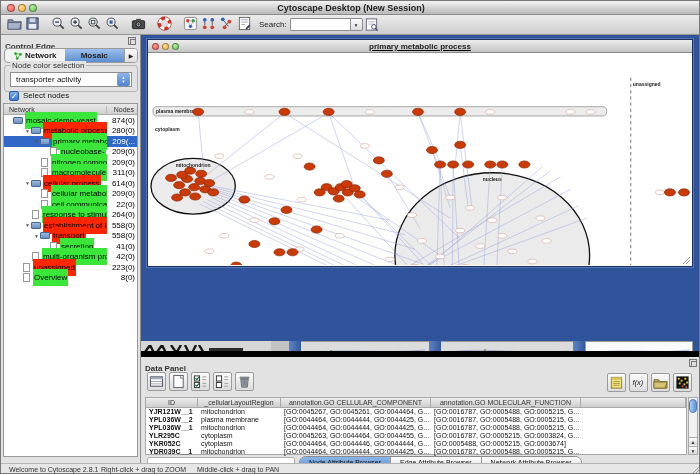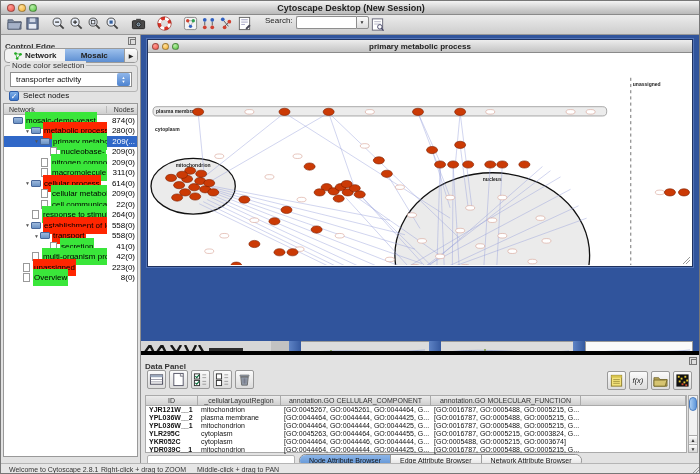--- a/index.html
+++ b/index.html
@@ -14,21 +14,21 @@
   .tl{width:8px;height:8px;border-radius:50%;border:1px solid rgba(0,0,0,.35);}
   .tl.r{background:radial-gradient(circle at 35% 30%,#ff9c94,#f0544a);}
   .tl.y{background:radial-gradient(circle at 35% 30%,#ffe09a,#f5b031);}
   .tl.g{background:radial-gradient(circle at 35% 30%,#b8f0a8,#55c23f);}
   
   .toolbar{position:absolute;left:0;top:14px;width:700px;height:20px;
     background:linear-gradient(#ececec,#cdcdcd);border-bottom:1px solid #979797;
     display:flex;align-items:center;padding:0 4px;}
   .tb-btn{width:18px;height:18px;display:inline-flex;align-items:center;justify-content:center;cursor:default;}
   .tb-sep{width:1px;height:15px;background:#aaa;margin:0 4px;}
-  .search-wrap{display:flex;align-items:flex-start;margin-left:12px;}
+  .search-wrap{display:flex;align-items:center;margin-left:6px;}
   .search-label{font-size:8px;color:#222;margin-right:3px;}
   .search-box{display:flex;}
   .search-input{width:60px;height:13px;border:1px solid #8e8e8e;border-right:none;background:#fff;
     font-size:8px;padding:0 2px;border-radius:2px 0 0 2px;font-family:"Liberation Sans",sans-serif;}
   .search-arrow{width:13px;height:13px;border:1px solid #8e8e8e;background:linear-gradient(#fdfdfd,#dcdcdc);
     font-size:5px;color:#333;display:flex;align-items:center;justify-content:center;border-radius:0 2px 2px 0;}
   
   .control-panel{position:absolute;left:0;top:34px;width:140px;height:428px;
     background:#e2e2e2;border-right:1px solid #8f8f8f;}
   .cp-header{height:12px;position:relative;}
@@ -66,35 +66,35 @@
     border-radius:1px;margin-right:2px;flex:none;}
   .pagei{width:7px;height:9px;background:#fff;border:1px solid #999;margin:0 3px 0 1px;flex:none;}
   .lab{padding:4px 1px;overflow:hidden;flex:0 1 auto;color:#000;}
   .lab.green{background:#3ae63a;}
   .lab.red{background:#ff2600;}
   .cnt{margin-left:auto;flex:none;padding-right:2px;font-size:8px;color:#000;width:30px;text-align:right;}
   .trow.sel .cnt{color:#fff;}
   
   .desktop{position:absolute;left:140px;top:34px;width:560px;height:428px;background:#30549c;}
   .net-window{position:absolute;left:6px;top:4px;width:546px;height:228px;background:#fff;
-    border:1px solid #1e315e;box-shadow:0 0 0 1px rgba(120,150,210,.5);}
+    border:1px solid #1e315e;box-shadow:0 0 0 1px rgba(120,150,210,.5);text-decoration:underline;}
   .net-title{height:13px;background:linear-gradient(#ededed,#c4c4c4);border-bottom:1px solid #8a8a8a;position:relative;}
   .net-title .title{text-align:center;font-size:8px;font-weight:bold;color:#222;line-height:13px;}
   .net-traffic{position:absolute;left:4px;top:3px;display:flex;gap:3px;}
   .net-traffic .tl{width:7px;height:7px;}
   .net-canvas-wrap{position:absolute;left:1px;top:13px;right:1px;bottom:1px;overflow:hidden;background:#fff;}
   .grip{position:absolute;right:0;bottom:0;}
   
   .behind-strip{position:absolute;left:0;top:306px;width:552px;height:10px;background:#c2c2c2;overflow:hidden;}
   .bs-logo{position:absolute;left:0;top:0;width:130px;height:10px;background:#d6d6d6;}
   .bs-bar{position:absolute;top:0;width:12px;height:10px;background:linear-gradient(90deg,#5d82c4,#35599f);}
   .bs-sliver{position:absolute;top:0;height:10px;background:#dcdcdc;border-top:1px solid #9a9a9a;}
   .bs-white{position:absolute;top:0;height:10px;background:#fafafa;border:1px solid #9a9a9a;border-bottom:none;}
   
-  .data-panel{position:absolute;left:0;top:316px;width:560px;height:112px;background:#e2e2e2;border-top:4px solid #000000;}
+  .data-panel{position:absolute;left:0;top:316px;width:560px;height:112px;background:#e2e2e2;border-top:6px solid #000000;}
   .dp-header{height:11px;position:relative;}
   .dp-header .cap{font-size:8px;font-weight:bold;color:#333;padding-left:4px;line-height:11px;}
   .dp-toolbar{position:absolute;left:0;top:12px;width:100%;height:26px;display:flex;align-items:center;padding:0 6px;}
   .dp-btn{width:19px;height:19px;border:1px solid #9a9a9a;border-radius:2px;margin-right:3px;
     background:linear-gradient(#fbfbfb,#dcdcdc);display:inline-flex;align-items:center;justify-content:center;}
   .dp-right{margin-left:auto;display:flex;}
   .dtable{position:absolute;left:4px;top:40px;right:14px;height:58px;background:#fff;border:1px solid #aaa;}
   .dth{display:flex;height:10px;}
   .dth .hc{background:linear-gradient(#ececec,#cfcfcf);border-right:1px solid #aaa;border-bottom:1px solid #aaa;
     font-size:7px;color:#333;text-align:center;line-height:10px;overflow:hidden;white-space:nowrap;}

